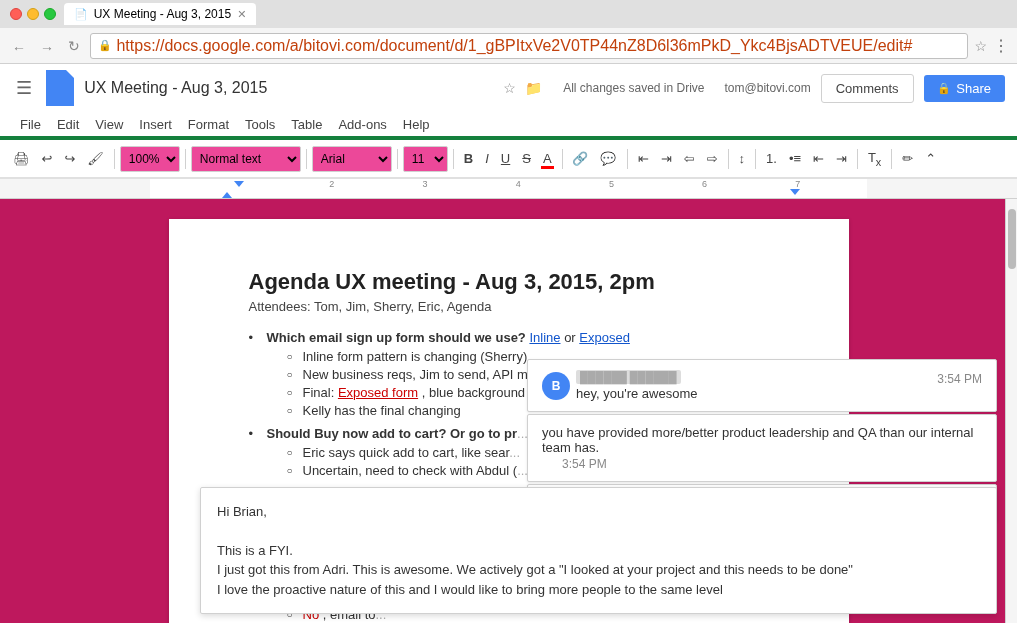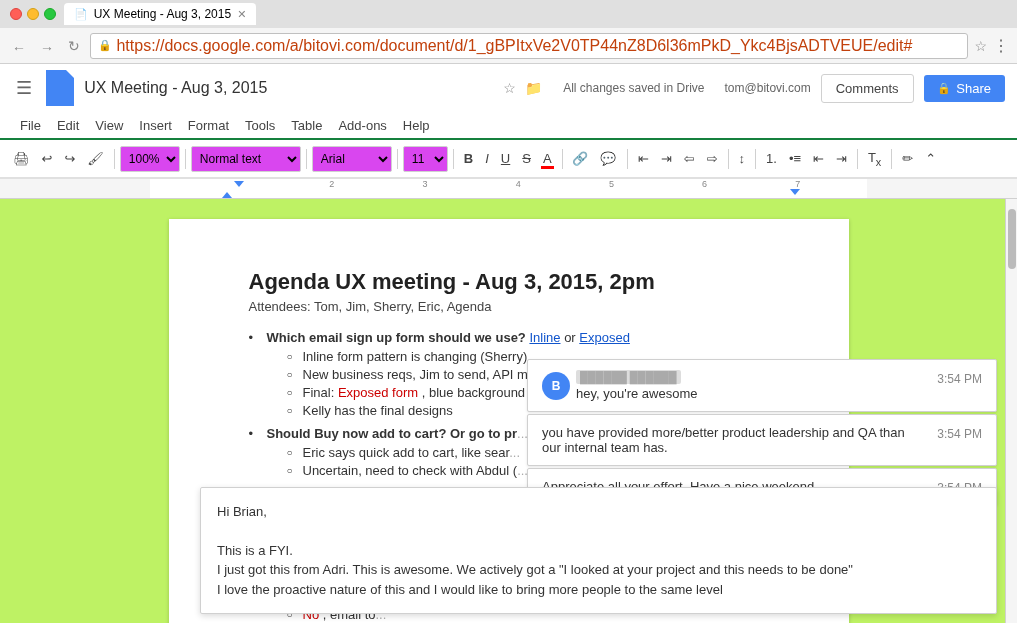--- a/index.html
+++ b/index.html
@@ -34,60 +34,60 @@
     .doc-title { font-size: 16px; color: #333; flex: 1; }
     .doc-star { color: #888; font-size: 14px; cursor: pointer; margin-left: 4px; }
     .folder-icon { color: #888; font-size: 14px; cursor: pointer; }
     .save-status { font-size: 12px; color: #666; margin: 0 10px; }
     .user-menu { font-size: 12px; color: #666; cursor: pointer; margin-left: auto; }
     .comments-btn { background: white; border: 1px solid #d0d0d0; color: #444; font-size: 13px; padding: 6px 14px; border-radius: 3px; cursor: pointer; }
     .share-btn { background: #4285f4; color: white; font-size: 13px; padding: 6px 14px; border-radius: 3px; cursor: pointer; display: flex; align-items: center; gap: 5px; border: none; }
     .share-lock { font-size: 11px; }
 
     
-    .menu-bar { display: flex; align-items: center; padding: 0 12px; height: 28px; border-bottom: 2px solid #15803d; }
+    .menu-bar { display: flex; align-items: center; padding: 0 12px; height: 28px; border-bottom: 4px solid #15803d; }
     .menu-item { font-size: 13px; color: #444; padding: 4px 8px; cursor: pointer; }
 
     
     .toolbar { display: flex; align-items: center; padding: 2px 8px; background: white; border-bottom: 1px solid #e0e0e0; height: 38px; gap: 2px; }
     .tb-btn { background: none; border: none; color: #444; font-size: 13px; cursor: pointer; padding: 3px 5px; border-radius: 2px; }
     .tb-separator { width: 1px; height: 20px; background: #d0d0d0; margin: 0 3px; }
-    .tb-select { border: 1px solid #d0d0d0; background: #d946ef; font-size: 12px; padding: 2px 4px; border-radius: 2px; cursor: pointer; height: 26px; }
+    .tb-select { border: 1px solid #d0d0d0; background: #ec4899; font-size: 12px; padding: 2px 4px; border-radius: 2px; cursor: pointer; height: 26px; }
     .tb-zoom { width: 60px; }
     .tb-style { width: 110px; }
     .tb-font { width: 80px; }
     .tb-size { width: 45px; }
     .tb-bold { font-weight: bold; }
     .tb-italic { font-style: italic; }
     .tb-underline { text-decoration: underline; }
     .text-color-btn { position: relative; }
     .color-bar { position: absolute; bottom: 0; left: 3px; right: 3px; height: 3px; background: red; }
 
     
     .ruler { background: #f5f5f5; height: 20px; border-bottom: 1px solid #d0d0d0; position: relative; overflow: hidden; }
     .ruler-inner { background: white; height: 100%; margin: 0 150px; position: relative; }
     .ruler-marker { position: absolute; top: 0; font-size: 9px; color: #888; }
     .ruler-triangle { position: absolute; top: 2px; width: 0; height: 0; border-left: 5px solid transparent; border-right: 5px solid transparent; border-top: 6px solid #4285f4; }
 
     
-    .doc-area { display: flex; background: #bef264; height: calc(623px - 28px - 36px - 48px - 28px - 38px - 20px); overflow: hidden; position: relative; }
+    .doc-area { display: flex; background: #be185d; height: calc(623px - 28px - 36px - 48px - 28px - 38px - 20px); overflow: hidden; position: relative; }
     .doc-page { background: white; width: 680px; margin: 20px auto; padding: 50px 80px; box-shadow: 0 1px 4px rgba(0,0,0,0.2); position: relative; z-index: 1; }
 
     
     .doc-title-text { font-size: 22px; font-weight: bold; color: #222; margin-bottom: 4px; }
     .doc-subtitle { font-size: 13px; color: #444; margin-bottom: 16px; }
     .doc-list { list-style: none; padding: 0; }
     .doc-list > li { margin-bottom: 8px; position: relative; padding-left: 18px; font-size: 13px; color: #333; }
     .doc-list > li::before { content: '•'; position: absolute; left: 0; color: #333; }
     .doc-list .bold { font-weight: bold; }
     .sub-list { list-style: none; margin: 4px 0 4px 20px; }
     .sub-list li { position: relative; padding-left: 16px; margin-bottom: 3px; font-size: 13px; color: #333; }
     .sub-list li::before { content: '○'; position: absolute; left: 0; font-size: 10px; top: 2px; color: #333; }
     .link-blue { color: #1155cc; text-decoration: underline; cursor: pointer; }
-    .link-red { color: #cc0000; cursor: pointer; }
+    .link-red { color: #cc0000; text-decoration: underline; cursor: pointer; }
     .text-green { color: #006100; }
     .text-red { color: #cc0000; }
 
     
     .chat-overlay { position: absolute; right: 20px; top: 160px; width: 470px; z-index: 10; }
     .chat-bubble { background: white; border: 1px solid #d0d0d0; border-radius: 2px; padding: 10px 14px; margin-bottom: 2px; box-shadow: 0 1px 3px rgba(0,0,0,0.1); display: flex; align-items: flex-start; justify-content: space-between; }
     .chat-avatar { width: 28px; height: 28px; border-radius: 50%; background: #4285f4; display: flex; align-items: center; justify-content: center; color: white; font-size: 12px; font-weight: bold; }
     .chat-text { font-size: 13px; color: #333; }
     .chat-time { font-size: 12px; color: #888; margin-left: 20px; white-space: nowrap; align-self: flex-start; padding-top: 2px; }
 
@@ -240,21 +240,21 @@
           <span class="link-blue">Exposed</span>
           <ul class="sub-list">
             <li><span>Inline form pattern is changing (Sherry)</span></li>
             <li><span>New business reqs, Jim to send, API meeting next week</span></li>
             <li>
               <span>Final: </span>
               <span class="link-red">Exposed form</span>
               <span>, blue background</span>
               <span style="color:#aaa;">...</span>
             </li>
-            <li><span>Kelly has the final designs</span></li>
+            <li><span>Kelly has the final changing</span></li>
           </ul>
         </li>
 
         <li>
           <span class="bold">Should Buy now add to cart? Or go to pr</span><span style="color:#aaa;">...</span>
           <ul class="sub-list">
             <li><span>Eric says quick add to cart, like sear</span><span style="color:#aaa;">...</span></li>
             <li><span>Uncertain, need to check with Abdul (</span><span style="color:#aaa;">...</span></li>
           </ul>
         </li>
@@ -303,21 +303,21 @@
               <div style="font-size:12px; color:#888; margin-bottom:2px;">
                 <span style="background:#ddd; color:#aaa; padding:1px 4px; border-radius:2px; font-size:11px;">██████ ██████</span>
               </div>
               <div class="chat-text">hey, you're awesome</div>
             </div>
           </div>
         </div>
         <span class="chat-time">3:54 PM</span>
       </div>
 
-      <div class="chat-bubble" style="align-items:flex-start;">
+      <div class="chat-bubble" style="align-items:flex-start;flex-direction:column;">
         <div class="chat-text" style="flex:1;">you have provided more/better product leadership and QA than our internal team has.</div>
         <span class="chat-time">3:54 PM</span>
       </div>
 
       <div class="chat-bubble" style="align-items:flex-start;">
         <div class="chat-text" style="flex:1;">Appreciate all your effort. Have a nice weekend.</div>
         <span class="chat-time">3:54 PM</span>
       </div>
     </div>
 

